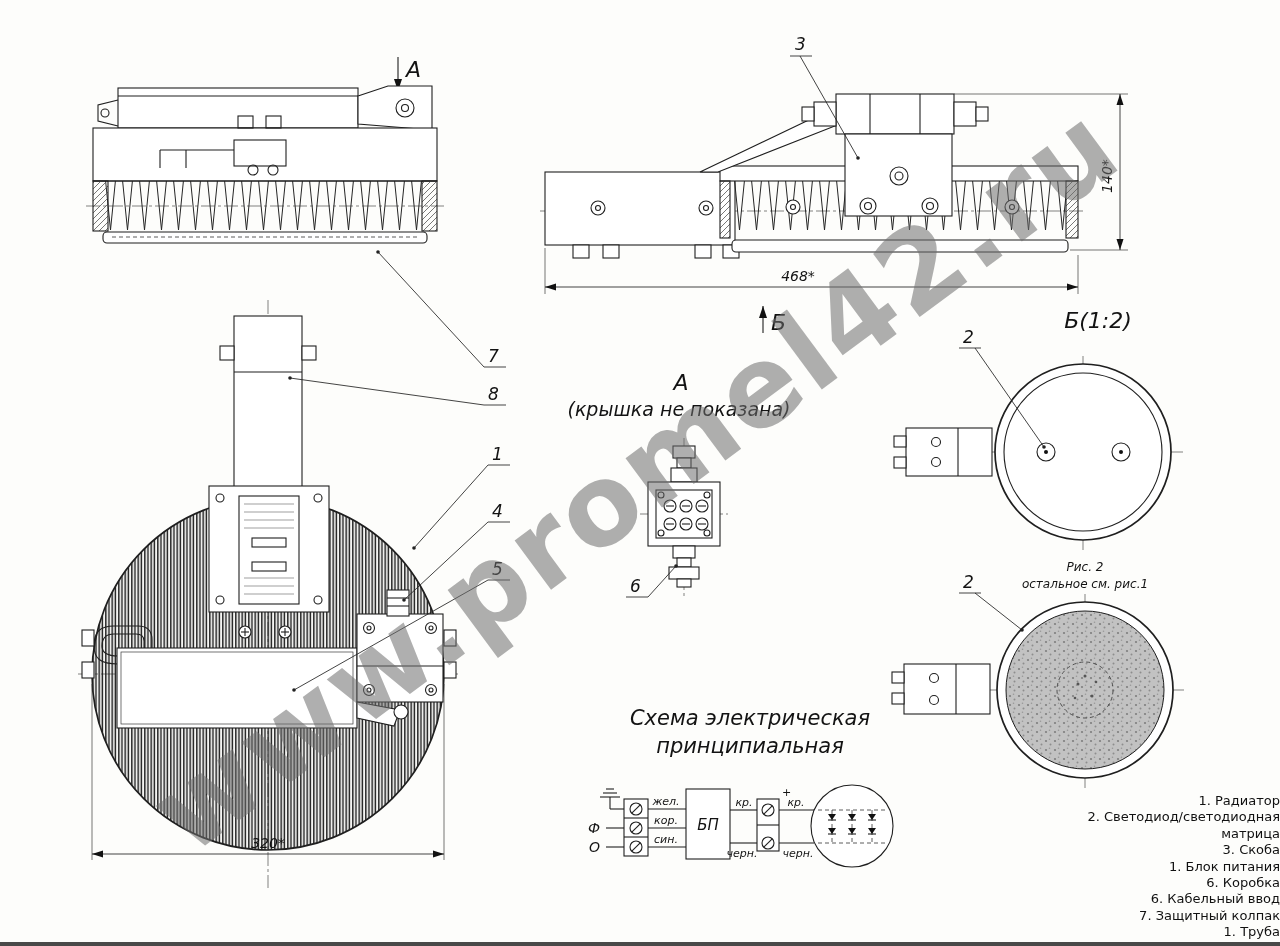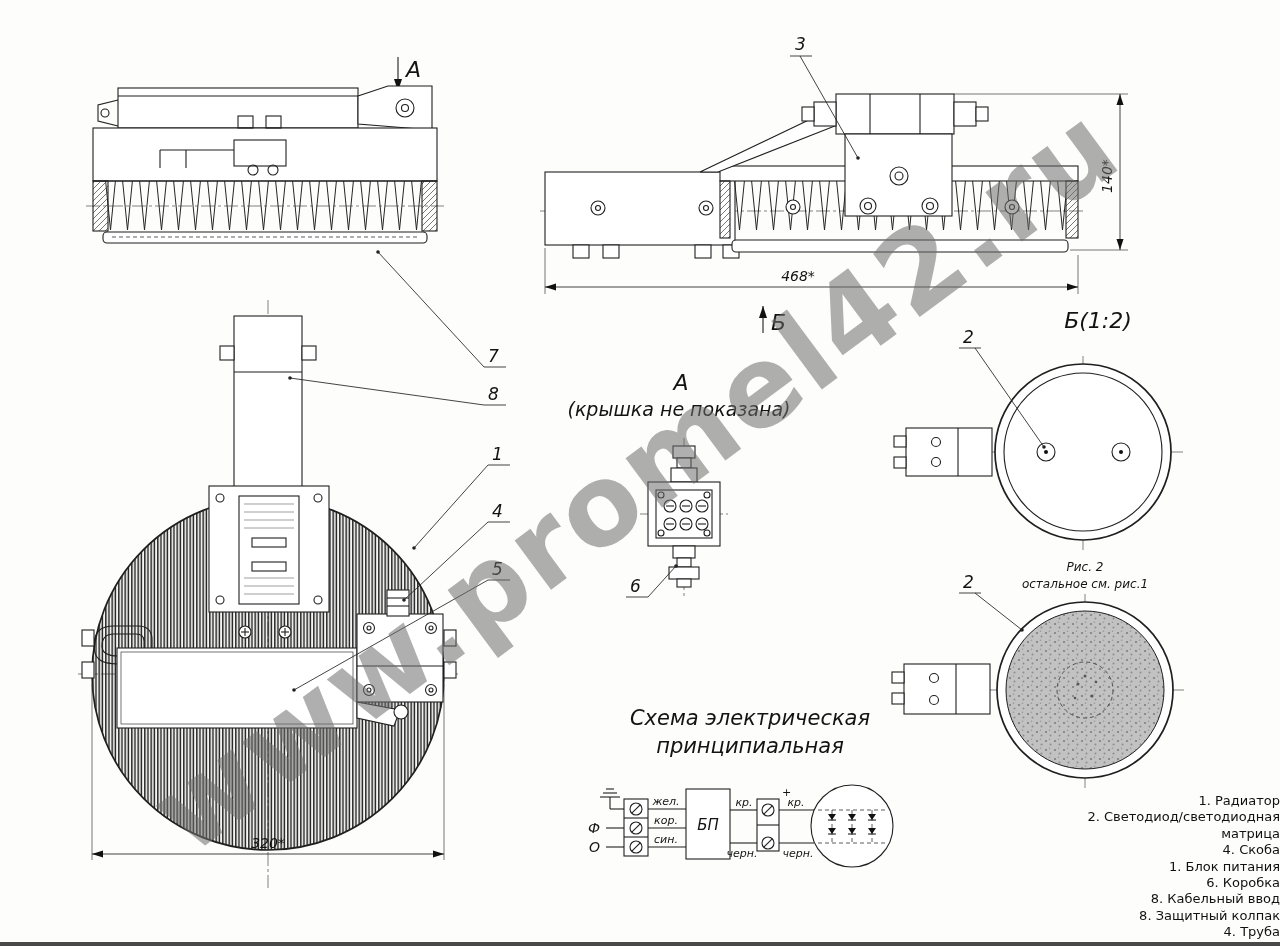--- a/index.html
+++ b/index.html
@@ -421,23 +421,23 @@
           <line class="ln" x1="868" y1="834" x2="876" y2="834"></line>
     </g>
   </g>
 </svg>
 
 <div class="watermark">www.promel42.ru</div>
 
 <div class="parts-list">
   <div>1. Радиатор</div>
   <div>2. Светодиод/светодиодная матрица</div>
-  <div>4. Скоба</div>
+  <div>3. Скоба</div>
   <div>1. Блок питания</div>
   <div>6. Коробка</div>
-  <div>8. Кабельный ввод</div>
-  <div>8. Защитный колпак</div>
-  <div>4. Труба</div>
+  <div>6. Кабельный ввод</div>
+  <div>7. Защитный колпак</div>
+  <div>1. Труба</div>
 </div>
 
 <div class="scan-edge"></div>
 
 </div>
 
 </body></html>

